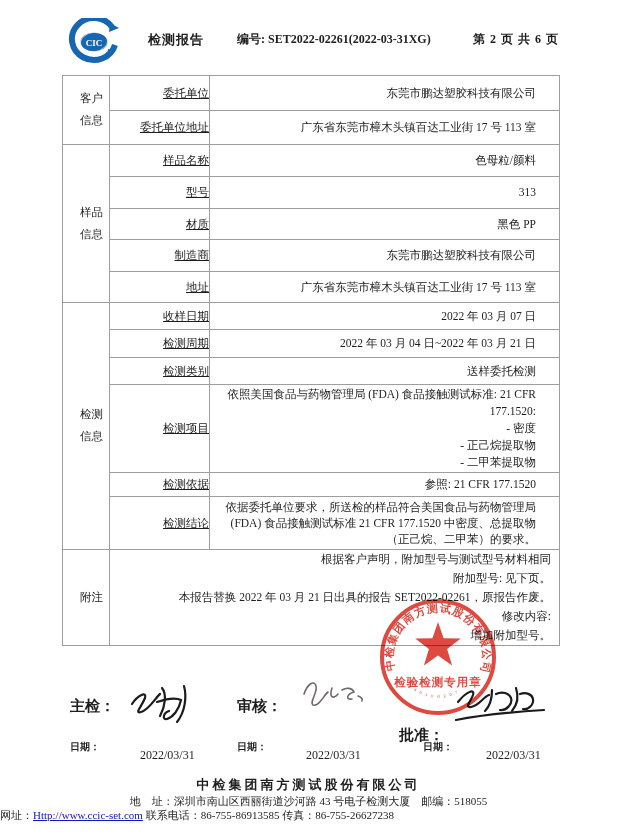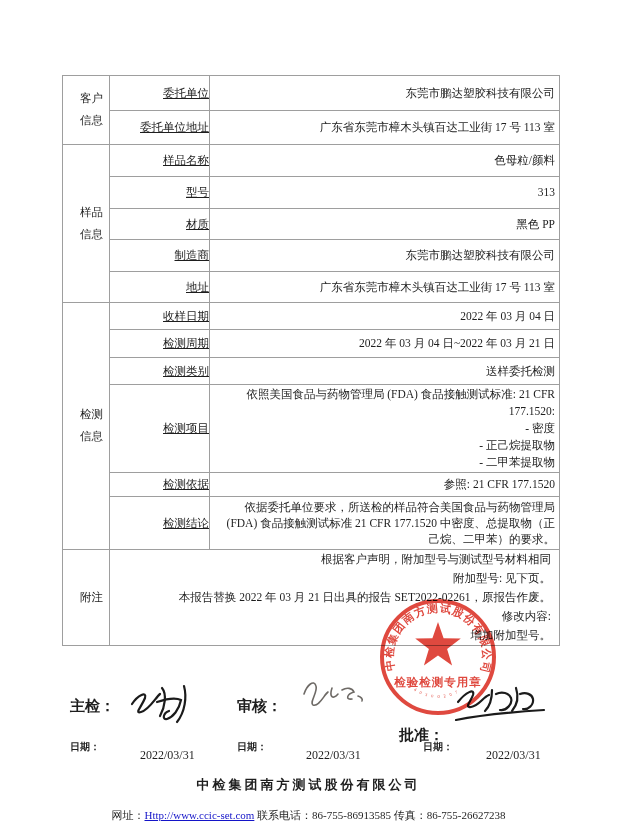--- a/index.html
+++ b/index.html
@@ -15,46 +15,59 @@
   .hdr-no { position:absolute; left:175px; top:15px; font-size:12px; font-weight:bold; }
   .hdr-page { position:absolute; right:0; top:15px; font-size:12px; font-weight:bold; letter-spacing:1px; }
   
   table.rpt {
     position:absolute; left:62px; top:75px; width:497px;
     border-collapse:collapse; table-layout:fixed; font-size:11.5px;
   }
   table.rpt td { border:1px solid #9e9e9e; vertical-align:middle; white-space:pre-line;text-align:right; }
   td.sec { text-align:center; line-height:1.9; padding:0 6px; }
   td.lbl { padding-left:11px;text-decoration:underline; }
-  td.val { padding-left:13px; padding-right:4px; line-height:17px; }
+  td.val { padding-left:13px; padding-right:23px; line-height:17px; }
   td.val.tight { line-height:16px; padding-top:2px; padding-bottom:2px; }
   td.note { padding-left:13px; padding-right:8px; line-height:19px; vertical-align:middle; }
   tr.r1{height:35px} tr.r2{height:34px} tr.r3{height:32px} tr.r4{height:32px}
   tr.r5{height:31px} tr.r6{height:32px} tr.r7{height:31px} tr.r8{height:27px}
   tr.r9{height:28px} tr.r10{height:27px} tr.r11{height:88px} tr.r12{height:24px}
   tr.r13{height:48px} tr.r14{height:95px}
   
   .sig-label { position:absolute; font-size:15px; font-weight:bold; z-index:2; }
   .sig-ink { position:absolute; z-index:3; }
   .date-label { position:absolute; font-size:10px; font-weight:bold; }
   .date-value { position:absolute; font-size:12px;margin-top:9px; }
   
   .stamp { position:absolute; left:374px; top:596px; z-index:5; mix-blend-mode:multiply; opacity:.9; }
   
   .f-company { position:absolute; top:776px; left:0; width:617px; text-align:center;
                font-size:13px; font-weight:bold; letter-spacing:3px; }
   .f-address { position:absolute; top:794px; left:0; width:617px; text-align:center; font-size:11px; }
-  .f-web     { position:absolute; top:808px; left:0; width:617px; text-align:center; font-size:11px; }
+  .f-web     { position:absolute; top:808px; left:0; width:617px; text-align:left; font-size:11px; }
   .f-web a, .url { color:#1414c8; text-decoration:underline; cursor:pointer; }
 </style>
 </head>
 <body>
 
 <div class="page">
 
+  <div class="header">
+    <svg class="logo" width="56" height="48" viewBox="0 0 56 48">
+      <path d="M46 9 A 22 21 0 1 0 49 27" fill="none" stroke="#1667b1" stroke-width="6"></path>
+      <path d="M44 5 l9 5 -10 4 z" fill="#1667b1"></path>
+      <path d="M49 33 l-8 6 1 -8 z" fill="#1667b1"></path>
+      <ellipse cx="28" cy="24" rx="13.5" ry="9.5" fill="#1667b1"></ellipse>
+      <ellipse cx="28" cy="24" rx="13.5" ry="9.5" fill="none" stroke="#ffffff" stroke-width="1" transform="rotate(-8 28 24)" opacity=".6"></ellipse>
+      <text x="28" y="27.5" text-anchor="middle" font-size="9" font-weight="bold" fill="#ffffff" font-family="Liberation Serif, serif">CIC</text>
+    </svg>
+    <div class="hdr-title">检测报告</div>
+    <div class="hdr-no">编号: SET2022-02261(2022-03-31XG)</div>
+    <div class="hdr-page">第 2 页 共 6 页</div>
+  </div>
 
   <table class="rpt">
     <colgroup>
         <col style="width:47px">
         <col style="width:100px">
         <col style="width:350px">
       </colgroup>
     <tbody>
         <tr class="r1">
       <td class="sec" rowspan="2">客户
@@ -85,21 +98,21 @@
       <td class="val">东莞市鹏达塑胶科技有限公司</td>
     </tr>
     <tr class="r7">
       <td class="lbl">地址</td>
       <td class="val">广东省东莞市樟木头镇百达工业街 17 号 113 室</td>
     </tr>
     <tr class="r8">
       <td class="sec" rowspan="6">检测
 信息</td>
       <td class="lbl">收样日期</td>
-      <td class="val">2022 年 03 月 04 日</td>
+      <td class="val">2022 年 03 月 07 日</td>
     </tr>
     <tr class="r9">
       <td class="lbl">检测周期</td>
       <td class="val">2022 年 03 月 04 日~2022 年 03 月 21 日</td>
     </tr>
     <tr class="r10">
       <td class="lbl">检测类别</td>
       <td class="val">送样委托检测</td>
     </tr>
     <tr class="r11">
@@ -177,17 +190,18 @@
     <text font-size="11" fill="#dc352a" letter-spacing="1.2" font-weight="bold" font-family="Liberation Serif, serif">
       <textPath href="#arcTop" startOffset="3">中检集团南方测试股份有限公司</textPath>
     </text>
     <text x="64" y="90" text-anchor="middle" font-size="11.5" font-weight="bold" fill="#dc352a" letter-spacing="1" font-family="Liberation Serif, serif">检验检测专用章</text>
     <text font-size="4.5" fill="#dc352a" letter-spacing="1.5" font-family="Liberation Serif, serif">
       <textPath href="#arcBottom" startOffset="14">4 4 0 3 0 0 2 0 7</textPath>
     </text>
   </svg>
 
   <div class="f-company">中检集团南方测试股份有限公司</div>
+  <div class="f-address">地　址：深圳市南山区西丽街道沙河路 43 号电子检测大厦　邮编：518055</div>
   <div class="f-web">
     <span>网址：</span><span class="url">Http://www.ccic-set.com</span><span> 联系电话：86-755-86913585 传真：86-755-26627238</span>
   </div>
 
 </div>
 
 </body></html>

